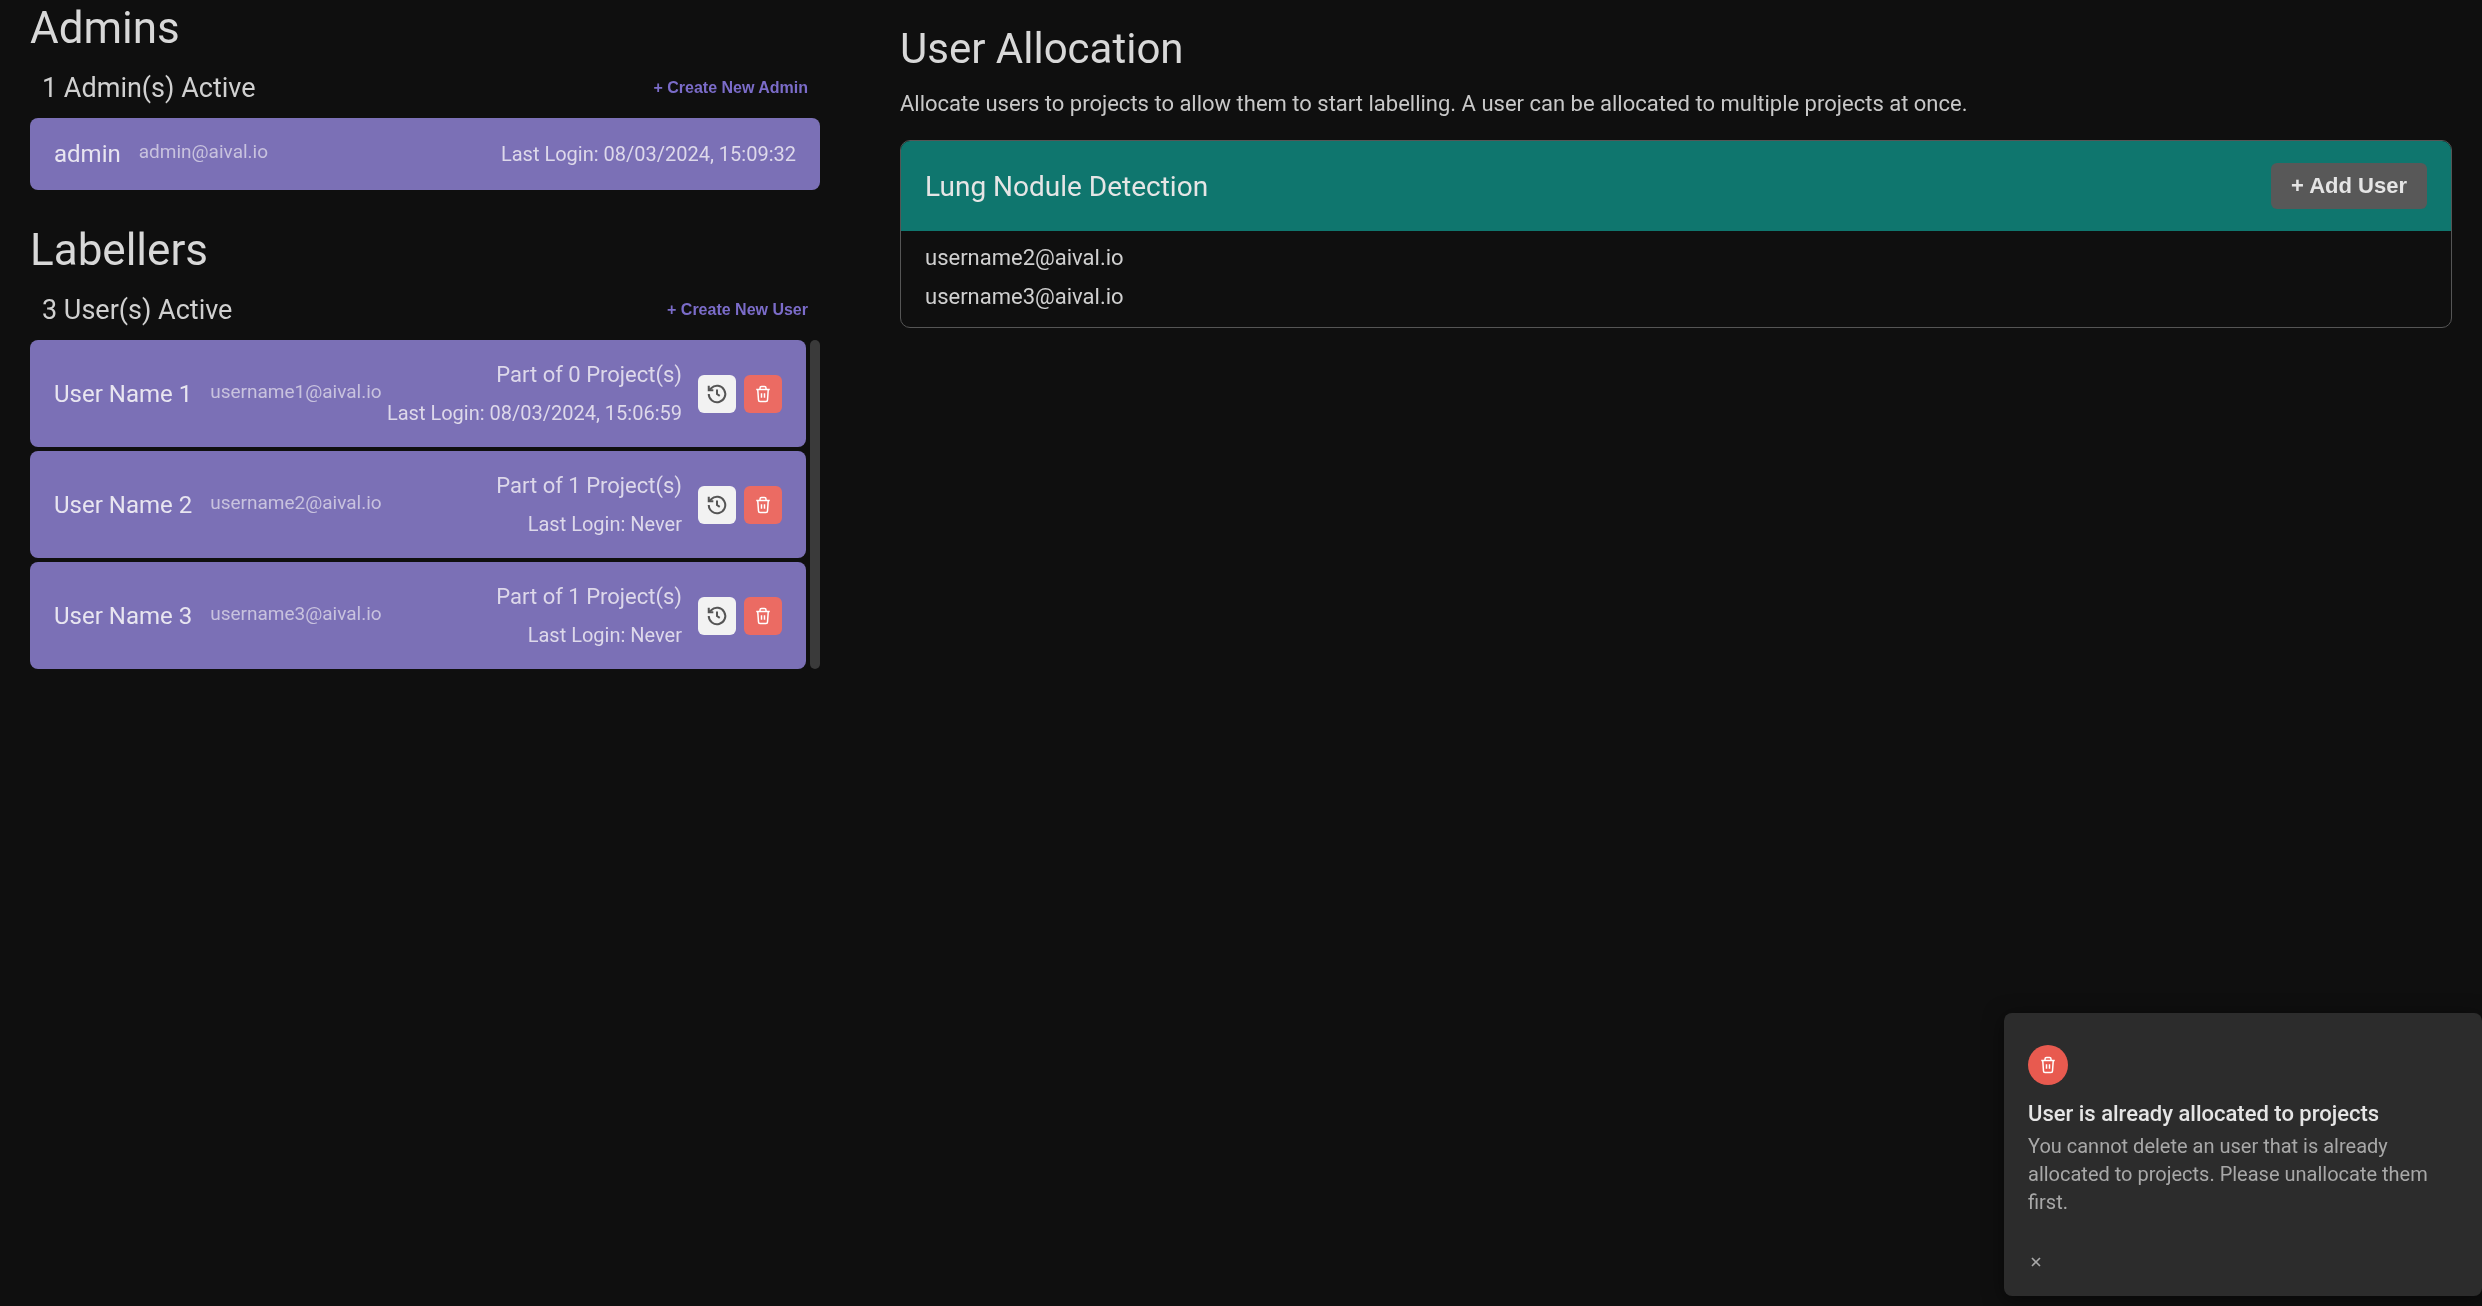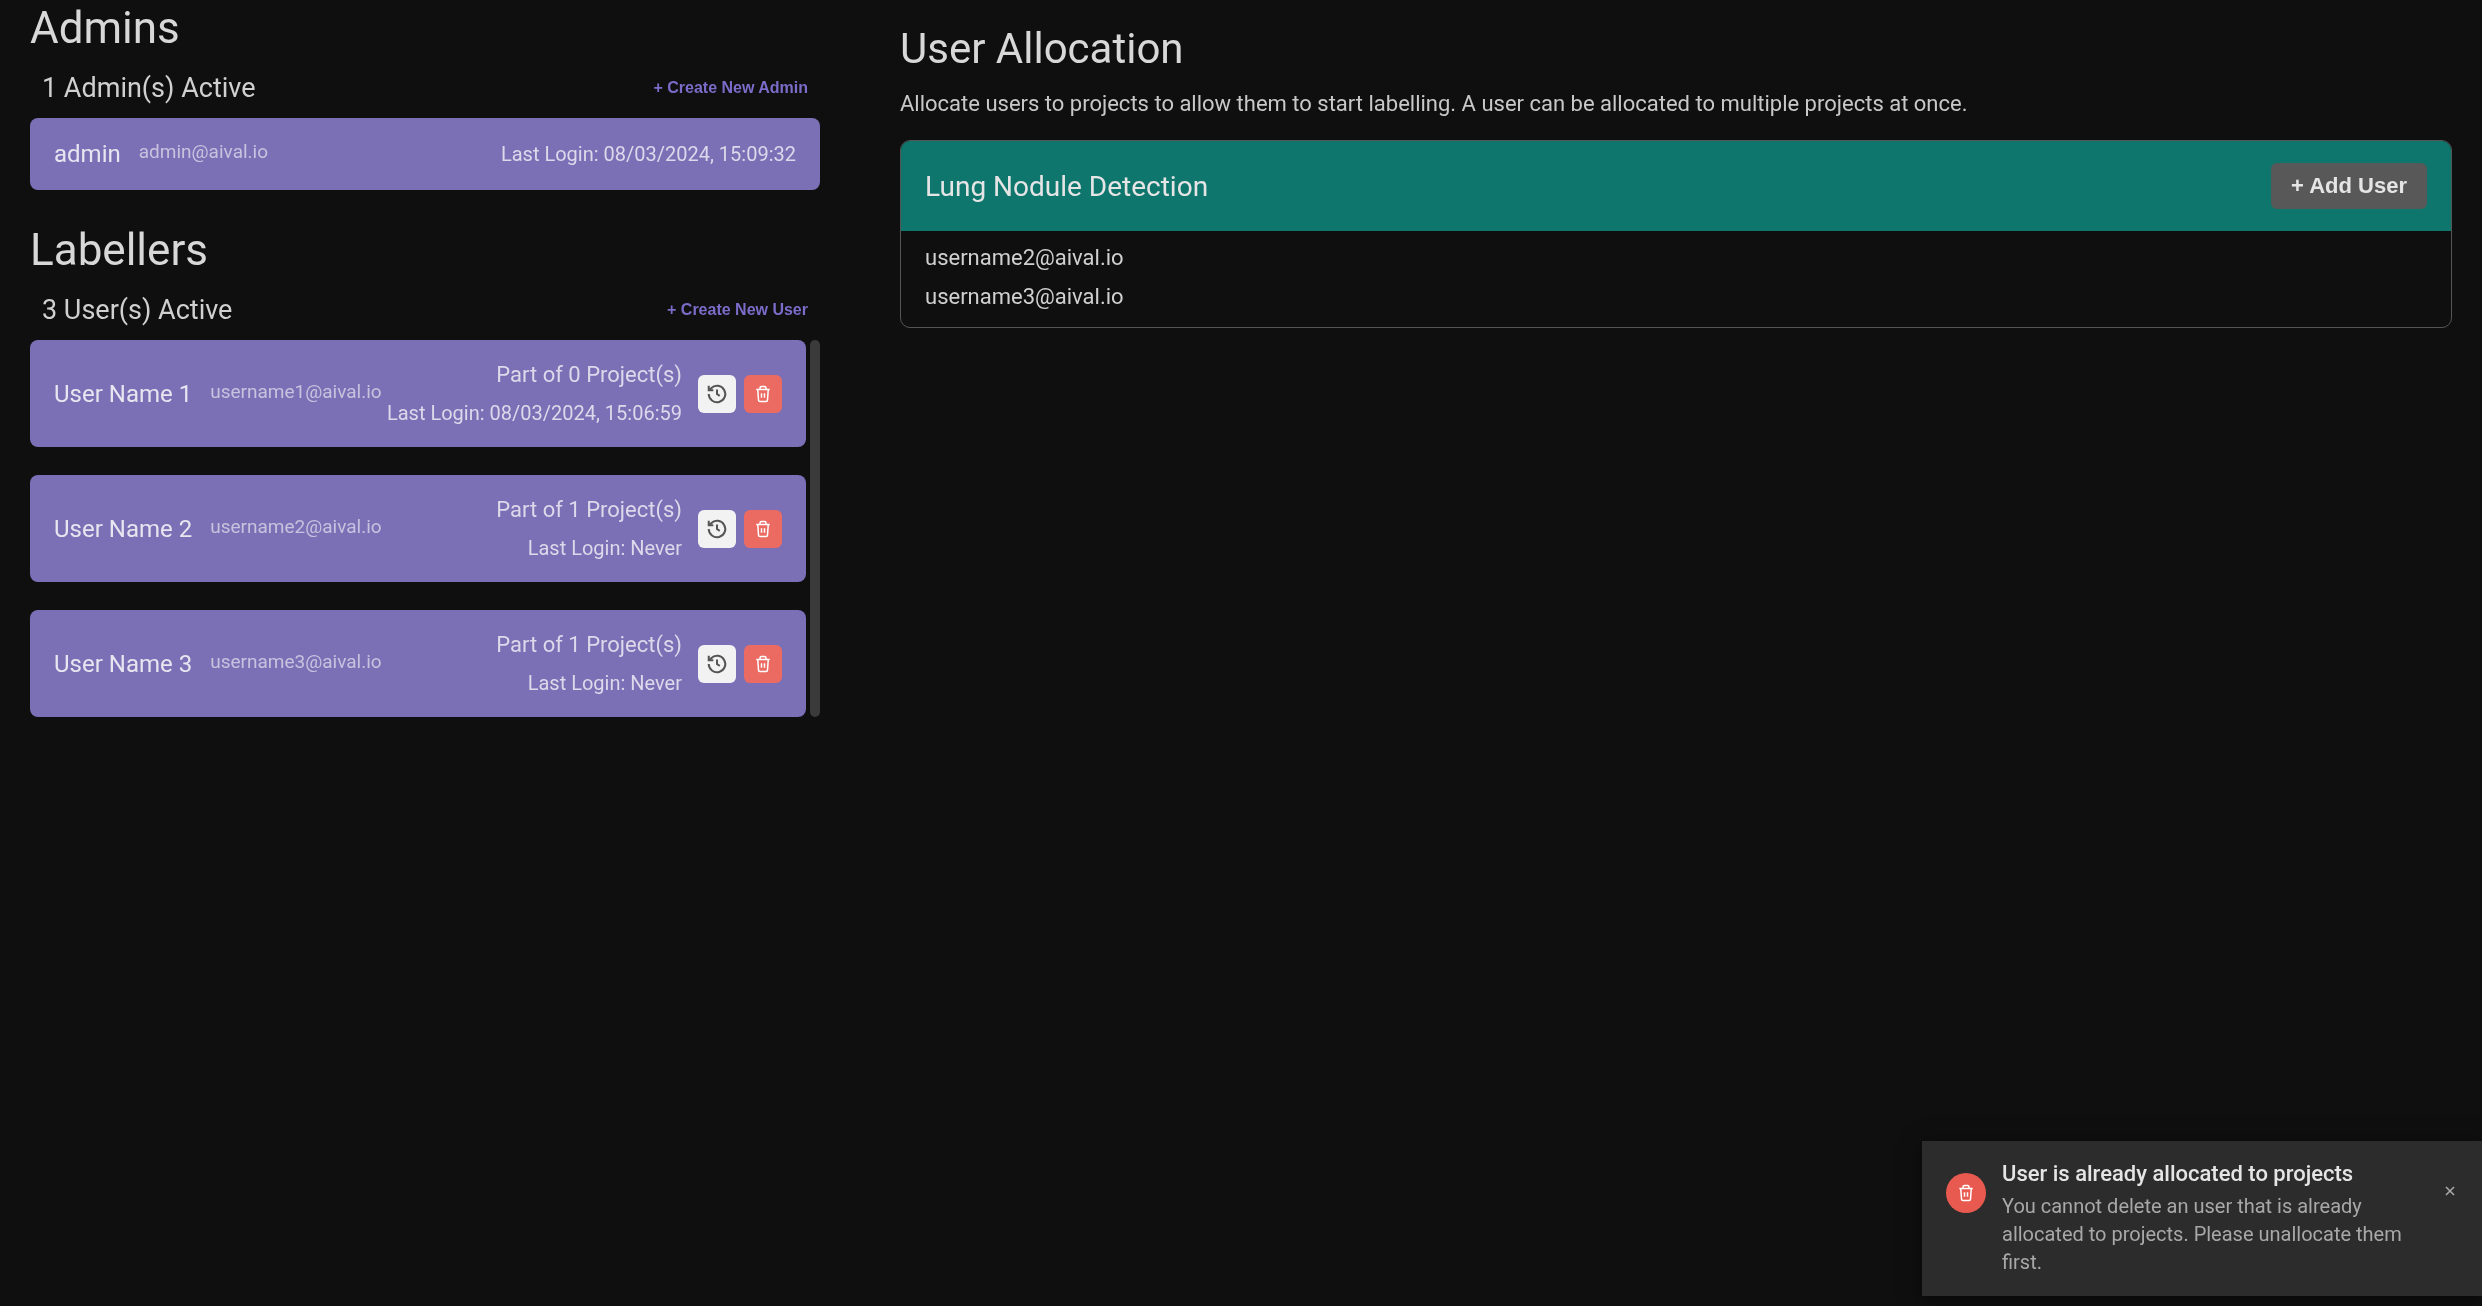--- a/index.html
+++ b/index.html
@@ -127,21 +127,21 @@
       right: 0;
       top: 0;
       width: 10px;
       height: 100%;
       background-color: #3a3a3a;
       border-radius: 5px;
     }
     .labellers-list {
       display: flex;
       flex-direction: column;
-      gap: 28px;
+      gap: 4px;
       padding-right: 14px;
     }
     .allocation-title {
       font-size: 42px;
       font-weight: 400;
       color: #d8d8d8;
       margin-bottom: 18px;
     }
     .allocation-desc {
       font-size: 22px;
@@ -182,28 +182,29 @@
       gap: 14px;
     }
     .project-user {
       font-size: 22px;
       color: #d0d0d0;
     }
     .toast {
       position: absolute;
       bottom: 10px;
       right: 0;
-      width: 560px;
+      width: 478px;
       background-color: #2c2c2c;
-      border-radius: 0;
+      border-radius: 8px;
       padding: 20px 24px;
       display: flex;
       align-items: flex-start;
       gap: 16px;
       box-shadow: 0 4px 20px rgba(0,0,0,0.5);
+      flex-direction: column;
     }
     .toast-icon {
       width: 40px;
       height: 40px;
       border-radius: 50%;
       background-color: #e85a4f;
       display: flex;
       align-items: center;
       justify-content: center;
       flex-shrink: 0;

